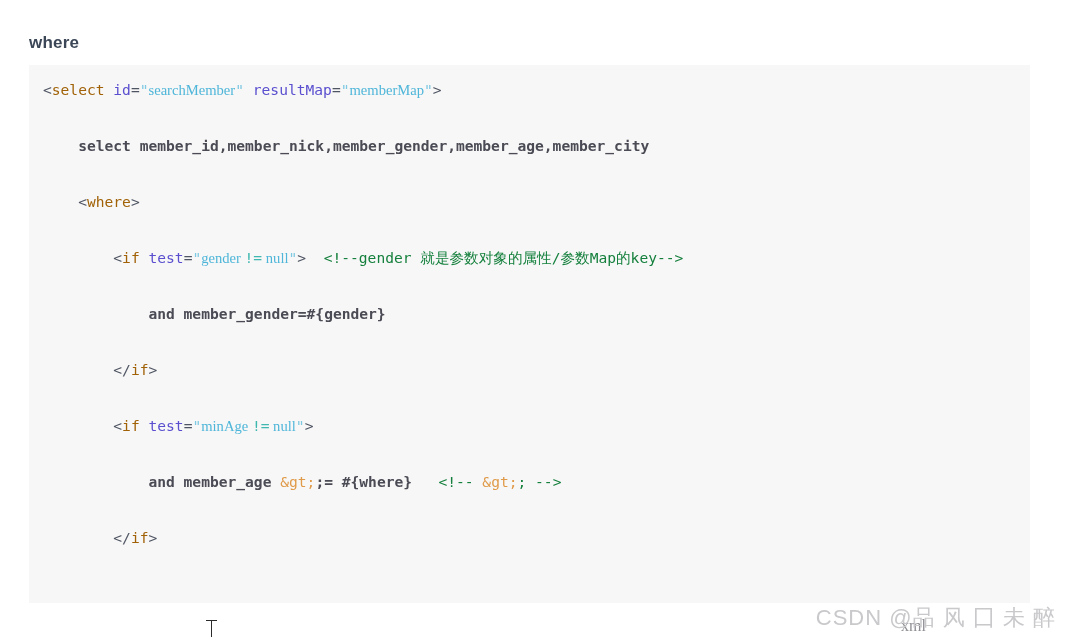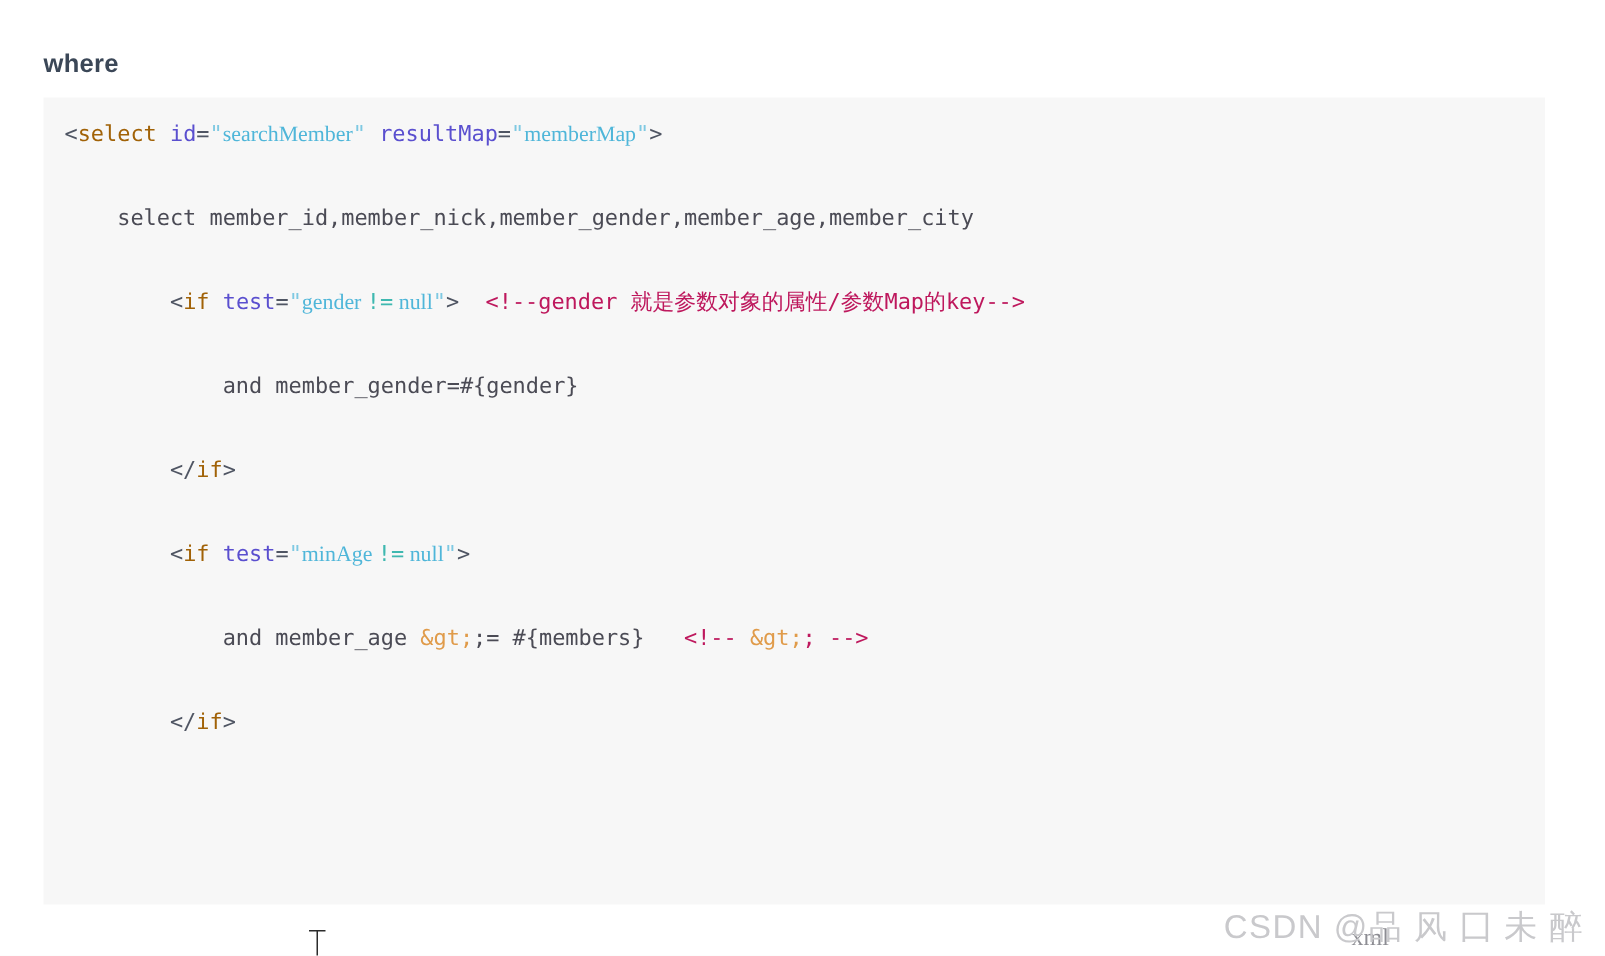--- a/index.html
+++ b/index.html
@@ -61,22 +61,22 @@
   }
   .ln { display: block; min-height: 28px; }
 
   
   .t-punct   { color: #4f5563; }          
   .t-tag     { color: #a16207; }          
   .t-attr    { color: #5a4fcf; margin-top: 36px; }          
   .t-string  { color: #4fb6d9; font-family: Liberation Serif, serif; }          
   .t-strq    { color: #7fc9e2; }          
   .t-op      { color: #3fb8b0; }          
-  .t-plain   { color: #4b4b55; }          
-  .t-comment { color: #be185d; }          
+  .t-plain   { color: #4b4b55; font-weight: bold; }          
+  .t-comment { color: #15803d; }          
   .t-entity  { color: #e09b4a; margin-top: 16px; }          
 
   
   #cut-line {
     position: absolute;
     left: 29px;
     top: 625px;
     font-family: "DejaVu Sans Mono", "Liberation Mono", monospace;
     font-size: 14.6px;
     line-height: 28px;
@@ -140,25 +140,26 @@
 </head>
 <body>
 
 <div id="page">
 
   <h2 id="heading">where</h2>
 
   <div id="code-block">
     <pre id="code-pre"><span class="ln"><span class="t-punct">&lt;</span><span class="t-tag">select</span><span class="t-plain"> </span><span class="t-attr">id</span><span class="t-punct">=</span><span class="t-strq">"</span><span class="t-string">searchMember</span><span class="t-strq">"</span><span class="t-plain"> </span><span class="t-attr">resultMap</span><span class="t-punct">=</span><span class="t-strq">"</span><span class="t-string">memberMap</span><span class="t-strq">"</span><span class="t-punct">&gt;</span></span>
 <span class="ln"><span class="t-plain">    select member_id,member_nick,member_gender,member_age,member_city</span></span>
+<span class="ln"><span class="t-plain">    </span><span class="t-punct">&lt;</span><span class="t-tag">where</span><span class="t-punct">&gt;</span></span>
 <span class="ln"><span class="t-plain">        </span><span class="t-punct">&lt;</span><span class="t-tag">if</span><span class="t-plain"> </span><span class="t-attr">test</span><span class="t-punct">=</span><span class="t-strq">"</span><span class="t-string">gender </span><span class="t-op">!=</span><span class="t-string"> null</span><span class="t-strq">"</span><span class="t-punct">&gt;</span><span class="t-plain">  </span><span class="t-comment">&lt;!--gender 就是参数对象的属性/参数Map的key--&gt;</span></span>
 <span class="ln"><span class="t-plain">            and member_gender=#{gender}</span></span>
 <span class="ln"><span class="t-plain">        </span><span class="t-punct">&lt;/</span><span class="t-tag">if</span><span class="t-punct">&gt;</span></span>
 <span class="ln"><span class="t-plain">        </span><span class="t-punct">&lt;</span><span class="t-tag">if</span><span class="t-plain"> </span><span class="t-attr">test</span><span class="t-punct">=</span><span class="t-strq">"</span><span class="t-string">minAge </span><span class="t-op">!=</span><span class="t-string"> null</span><span class="t-strq">"</span><span class="t-punct">&gt;</span></span>
-<span class="ln"><span class="t-plain">            and member_age </span><span class="t-entity">&amp;gt;</span><span class="t-plain">;= #{members}   </span><span class="t-comment">&lt;!-- </span><span class="t-entity">&amp;gt;</span><span class="t-comment">; --&gt;</span></span>
+<span class="ln"><span class="t-plain">            and member_age </span><span class="t-entity">&amp;gt;</span><span class="t-plain">;= #{where}   </span><span class="t-comment">&lt;!-- </span><span class="t-entity">&amp;gt;</span><span class="t-comment">; --&gt;</span></span>
 <span class="ln"><span class="t-plain">        </span><span class="t-punct">&lt;/</span><span class="t-tag">if</span><span class="t-punct">&gt;</span></span>
 
 
 
 
 
 
 
 
 </pre>

